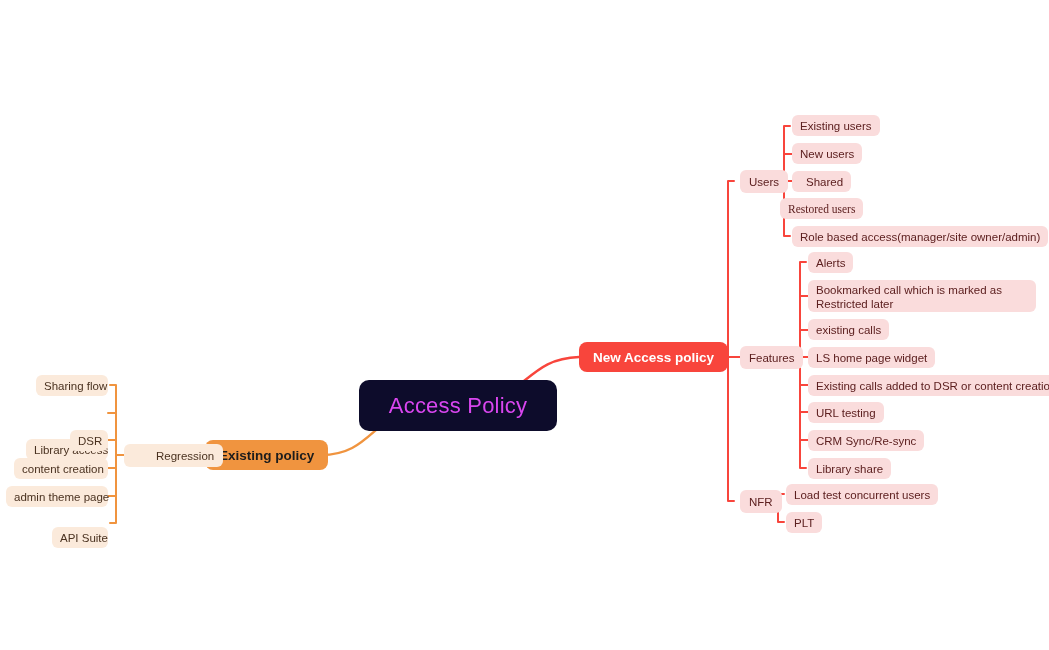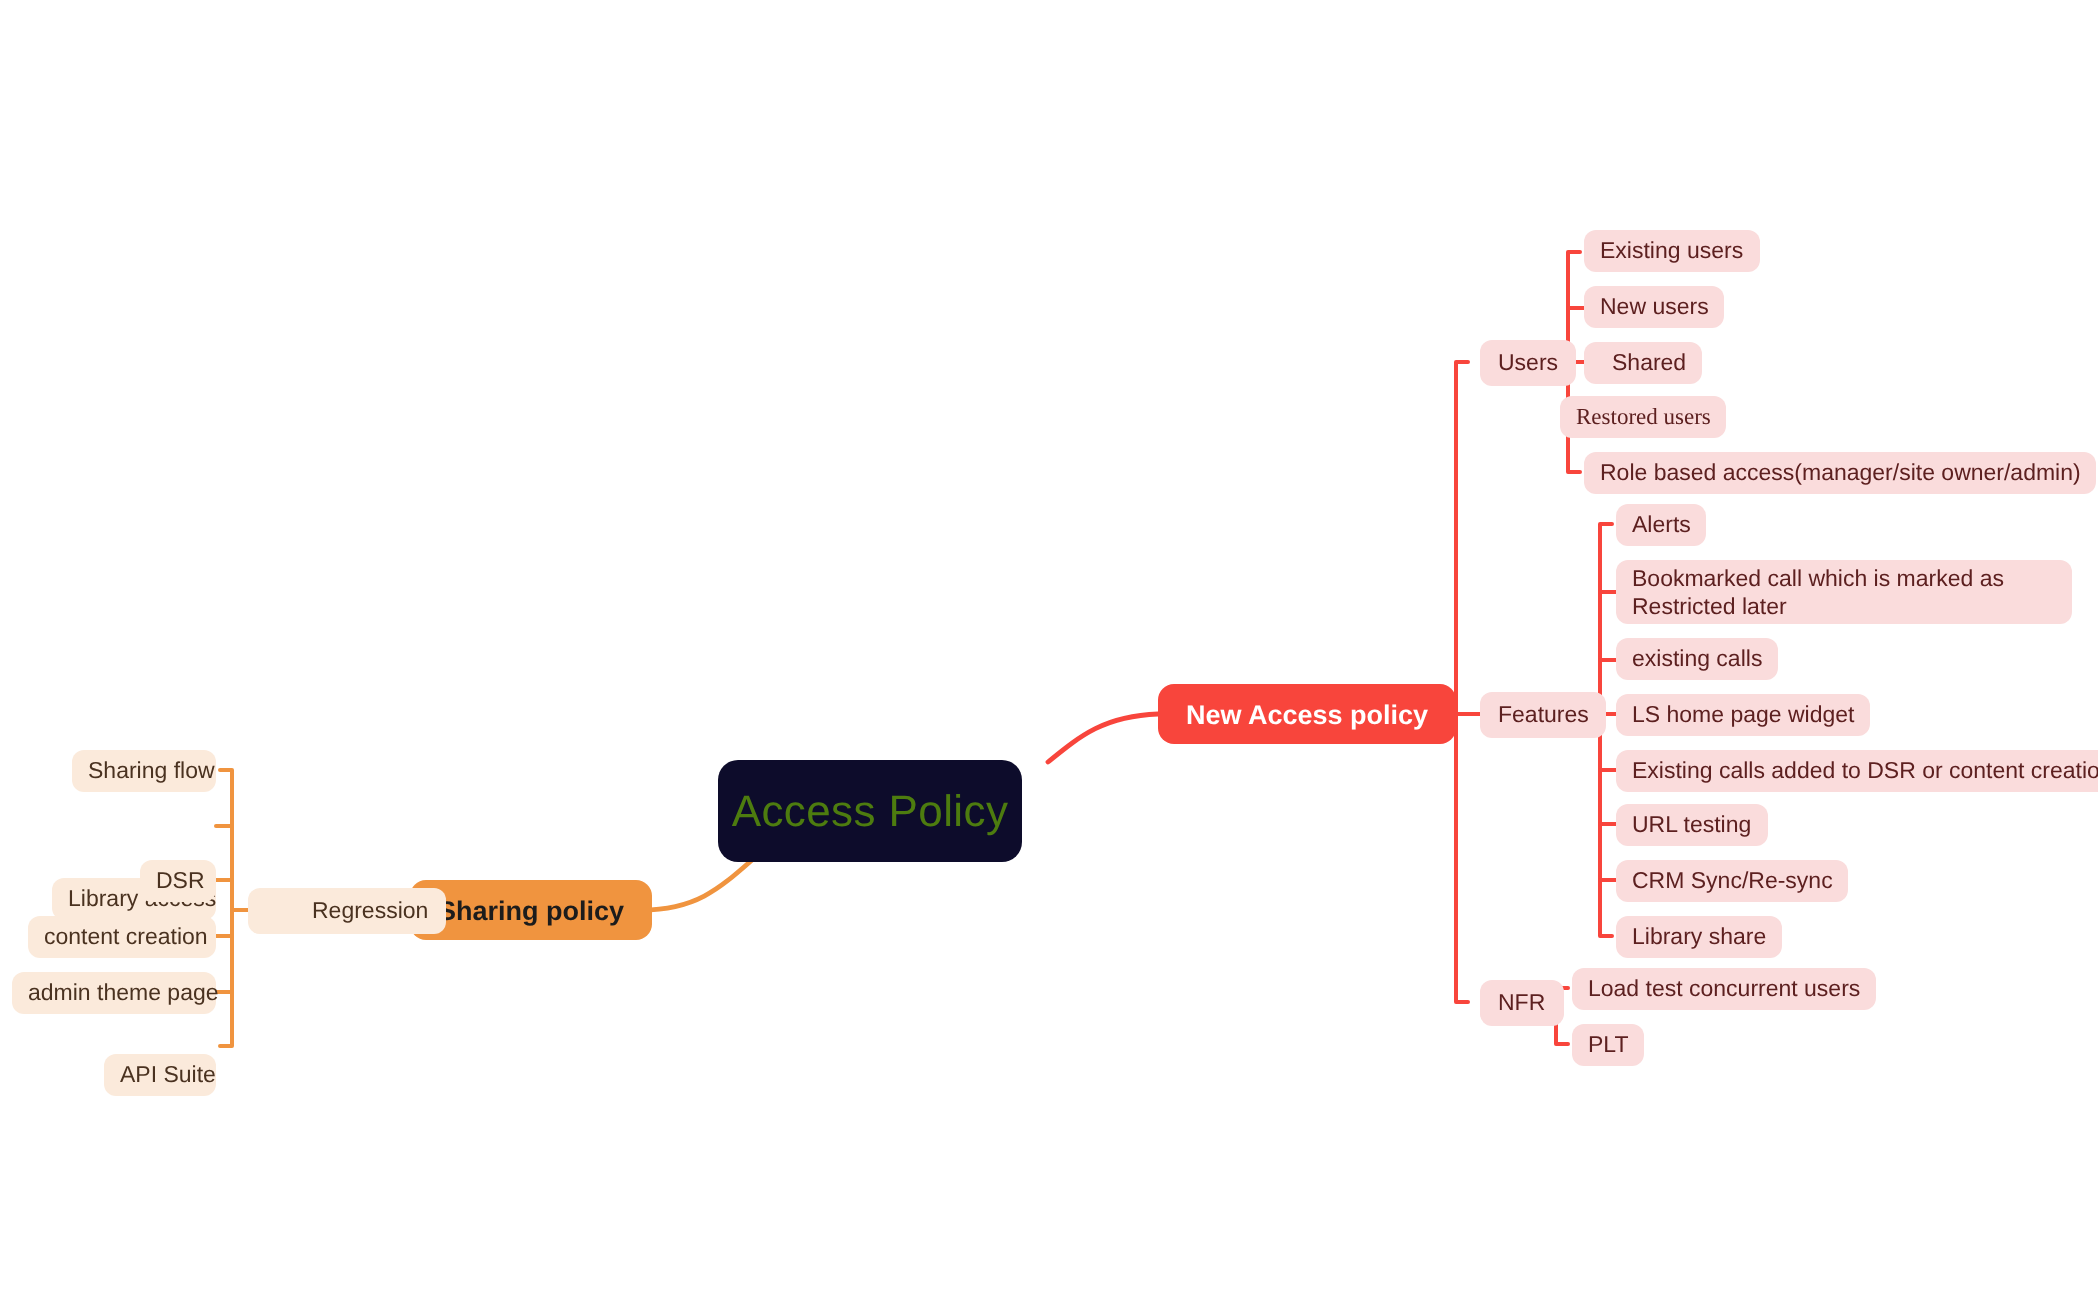--- a/index.html
+++ b/index.html
@@ -11,22 +11,22 @@
     overflow:hidden;
     position:relative;
   }
   #canvas{position:absolute;left:0;top:0;width:1049px;height:650px;}
   #links{position:absolute;left:0;top:0;width:1049px;height:650px;pointer-events:none;}
 
   .node{position:absolute;box-sizing:border-box;white-space:nowrap;}
 
   
   .root{
-    left:359px;top:380px;width:152px;height:51px;
-    background:#0d0c2b;color:#4d7c0f;
+    left:359px;top:380px;width:198px;height:51px;
+    background:#0d0c2b;color:#d946ef;
     border-radius:10px;
     font-size:22px;letter-spacing:.2px;
     display:flex;align-items:center;justify-content:center;
   }
 
   
   .l1{
     height:30px;border-radius:8px;color:#ffffff;
     font-size:13.5px;font-weight:bold;
     display:flex;align-items:center;justify-content:center;
@@ -111,21 +111,21 @@
 
   <div class="node root">
     <span>Access Policy</span>
   </div>
 
   <div class="node l1 red">
     <span>New Access policy</span>
   </div>
 
   <div class="node l1 orange">
-    <span>Sharing policy</span>
+    <span>Existing policy</span>
   </div>
 
   <div class="node l2 red" style="left:740px;top:170px;">
     <span>Users</span>
   </div>
 
   <div class="node l2 red" style="left:740px;top:346px;">
     <span>Features</span>
   </div>
 

